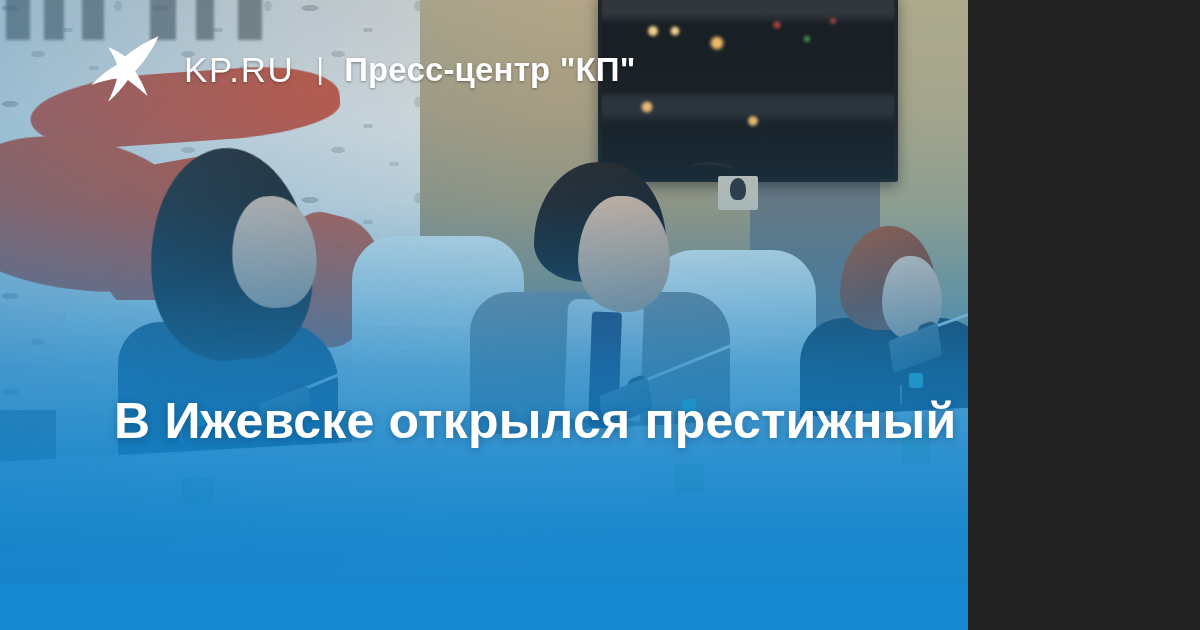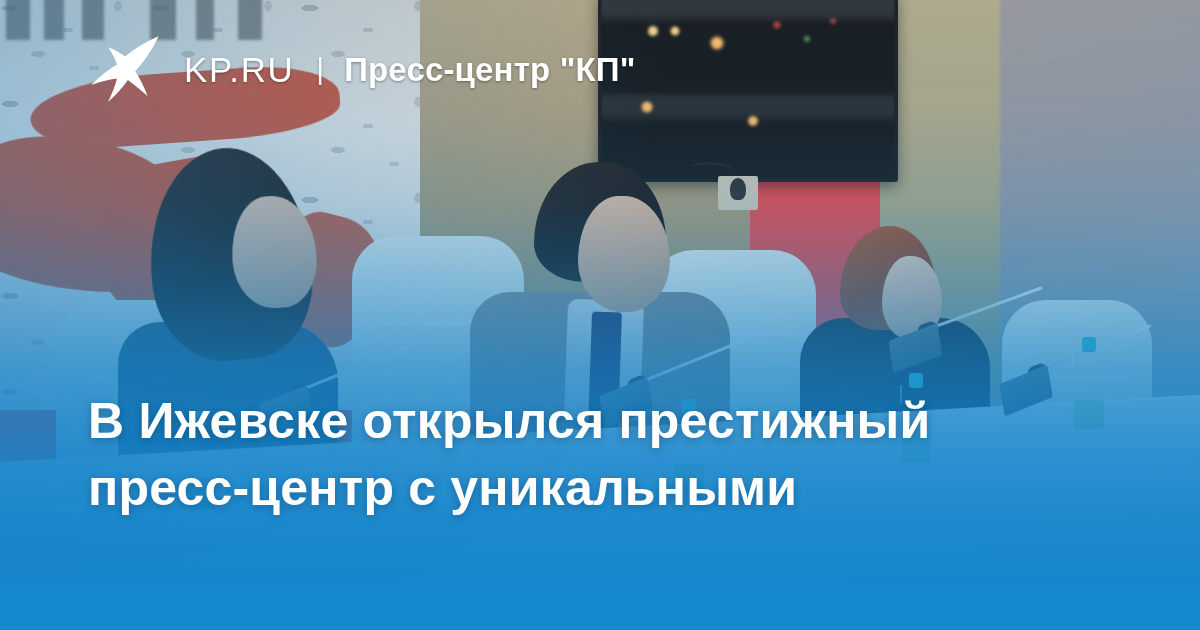--- a/index.html
+++ b/index.html
@@ -1,24 +1,24 @@
 <!DOCTYPE html>
 <html lang="ru"><head>
 <meta charset="utf-8">
 <title>KP.RU share card</title>
 <style>
   html,body{margin:0;padding:0;background:#222;}
   *{box-sizing:border-box;}
 
   #card{
     position:relative;
-    width:1200px;height:630px;
+    width:968px;height:630px;
     overflow:hidden;
     font-family:"Liberation Sans","DejaVu Sans",sans-serif;
-    background:#ef4444;
+    background:#737373;
   }
 
   
   .photo{position:absolute;inset:0;overflow:hidden;}
 
   
   .presswall{
     position:absolute;left:-10px;top:-10px;width:600px;height:420px;
     background:
       linear-gradient(180deg,#d8d6d2 0%,#e9e8e5 35%,#e3e2df 100%);
@@ -313,21 +313,21 @@
 
   
   .headline{
     position:absolute;left:88px;top:354px;width:1010px;
     z-index:6;
     color:#fff;
     font-size:50px;line-height:1.34;
     font-weight:700;letter-spacing:.004em;
     text-shadow:0 2px 9px rgba(7,48,82,.40);
   }
-  .headline .ln{display:block;}
+  .headline .ln{display:block;margin-left:26px;}
 </style>
 </head>
 <body>
 
 <div id="card">
 
   <div class="photo">
 
     <div class="presswall">
       <div class="wall-letters"></div>
@@ -418,16 +418,15 @@
         C38 83 47 73 54 63 C62 69 71 76 81 85 C76 72 70 60 64 51
         C76 38 88 21 96 3 Z"></path>
     </svg>
     <span class="brand">KP.RU</span>
     <span class="sep">|</span>
     <span class="subbrand">Пресс-центр "КП"</span>
   </div>
 
   <h1 class="headline">
     <span class="ln">В Ижевске открылся престижный</span>
-    <span class="ln">пресс-центр с уникальными</span>
   </h1>
 
 </div>
 
 </body></html>

